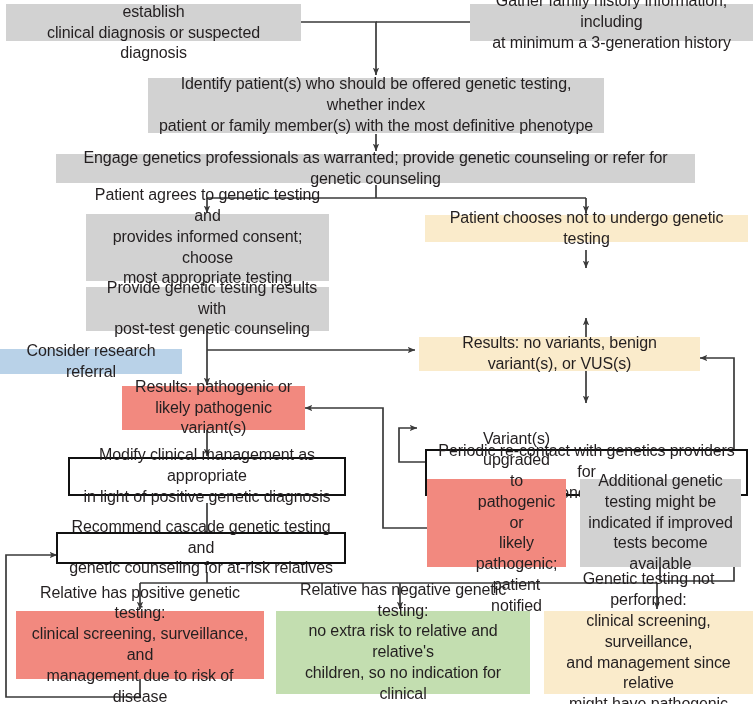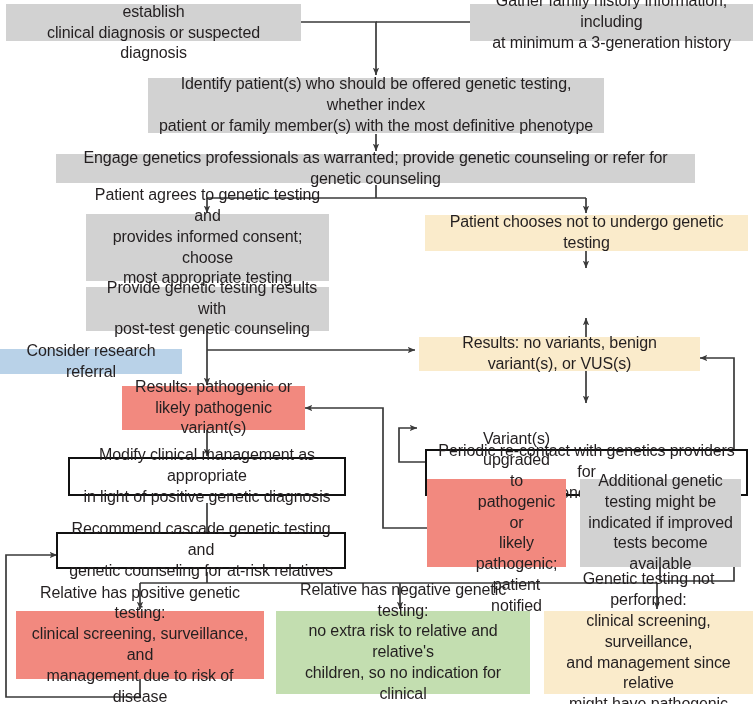--- a/index.html
+++ b/index.html
@@ -125,21 +125,21 @@
   <div class="node fill-grey" style="left:56px; top:154px; width:639px; height:29px;">
     <span class="txt">Engage genetics professionals as warranted; provide genetic counseling or refer for genetic counseling</span>
   </div>
 
   <div class="node fill-grey" style="left:86px; top:214px; width:243px; height:67px;">
     <span class="txt">Patient agrees to genetic testing and
 provides informed consent; choose
 most appropriate testing modality</span>
   </div>
 
-  <div class="node fill-cream" style="left:425px; top:215px; width:323px; height:36px;">
+  <div class="node fill-cream" style="left:425px; top:215px; width:323px; height:27px;">
     <span class="txt">Patient chooses not to undergo genetic testing</span>
   </div>
 
   <div class="node fill-grey" style="left:86px; top:287px; width:243px; height:44px;padding-left:15px;">
     <span class="txt">Provide genetic testing results with
 post-test genetic counseling</span>
   </div>
 
 
   <div class="node fill-blue" style="left:0px; top:349px; width:182px; height:25px;">
@@ -172,21 +172,21 @@
 patient notified</span>
   </div>
 
   <div class="node fill-grey" style="left:580px; top:479px; width:161px; height:88px;">
     <span class="txt">Additional genetic
 testing might be
 indicated if improved
 tests become available</span>
   </div>
 
-  <div class="node bordered" style="left:56px; top:532px; width:290px; height:37px;">
+  <div class="node bordered" style="left:56px; top:532px; width:290px; height:32px;">
     <span class="txt">Recommend cascade genetic testing and
 genetic counseling for at-risk relatives</span>
   </div>
 
   <div class="node fill-pink" style="left:16px; top:611px; width:248px; height:68px;">
     <span class="txt">Relative has positive genetic testing:
 clinical screening, surveillance, and
 management due to risk of disease</span>
   </div>
 

